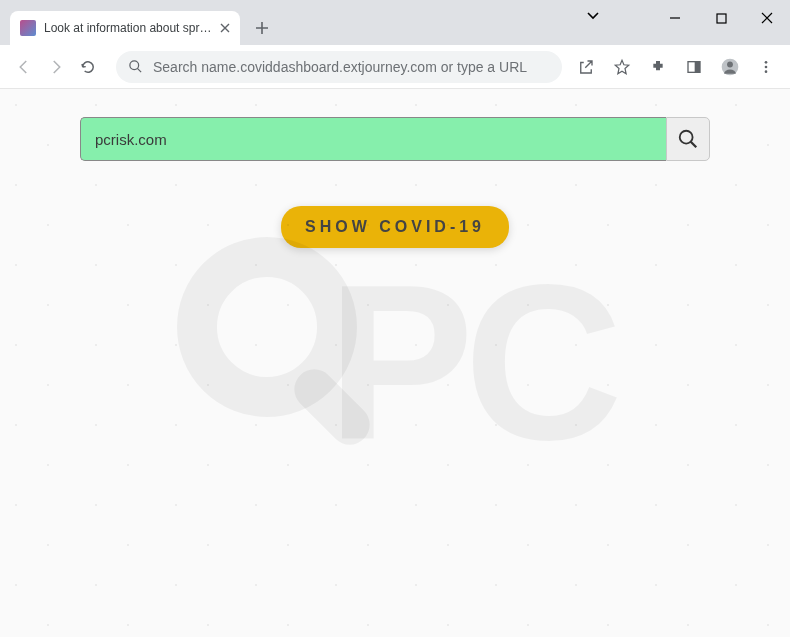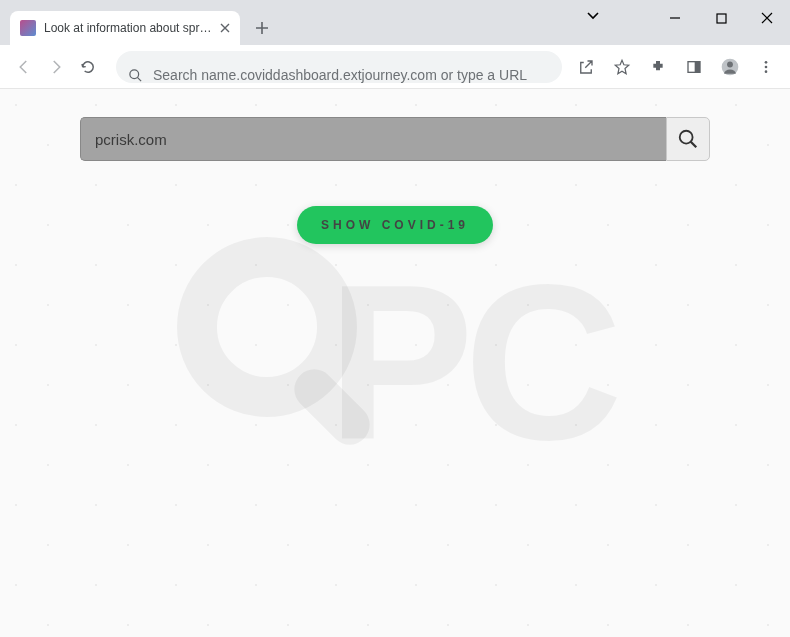--- a/index.html
+++ b/index.html
@@ -13,38 +13,38 @@
 .tab .tab-close { margin-left: 8px; color: #5f6368; cursor: pointer; }
 .newtab { width: 28px; height: 28px; display: flex; align-items: center; justify-content: center; margin-left: 8px; margin-bottom: 3px; cursor: pointer; color: #5f6368; border-radius: 50%; }
 .window-controls { position: absolute; right: 0; top: 0; display: flex; height: 36px; }
 .wc { width: 46px; display: flex; align-items: center; justify-content: center; color: #000; cursor: pointer; }
 .chev-wrap { position: absolute; right: 190px; top: 8px; color: #000; cursor: pointer; }
 
 
 .toolbar { height: 44px; background: #fff; display: flex; align-items: center; padding: 0 8px; border-bottom: 1px solid #e6e6e6; }
 .tb-btn { width: 32px; height: 32px; display: flex; align-items: center; justify-content: center; color: #5f6368; border-radius: 50%; cursor: pointer; }
 .tb-btn.disabled { color: #b2b4b7; }
-.omnibox { flex: 1; height: 32px; background: #f1f3f4; border-radius: 16px; display: flex; align-items: flex-end; padding: 0 12px; margin: 0 8px 0 12px; }
+.omnibox { flex: 1; height: 32px; background: #f1f3f4; border-radius: 16px; display: flex; align-items: center; padding: 0 12px; margin: 0 8px 0 12px; }
 .omnibox .search-ic { color: #5f6368; margin-right: 10px; }
 .omnibox .url-text { color: #6d7175; font-size: 14px; white-space: nowrap; overflow: hidden; }
 .tb-right { display: flex; align-items: center; gap: 4px; }
 
 
 .content { position: relative; height: calc(637px - 45px - 44px); background: #fafafa; overflow: hidden; }
 .pattern { position: absolute; inset: 0; opacity: 0.05; background-image: radial-gradient(circle at 20% 20%, #000 1px, transparent 1px), radial-gradient(circle at 60% 70%, #000 1px, transparent 1px); background-size: 80px 80px; }
 .watermark { position: absolute; inset: 0; display: flex; align-items: center; justify-content: center; }
 .watermark-inner { font-size: 220px; font-weight: 700; color: rgba(0,0,0,0.05); letter-spacing: -10px; display: flex; align-items: flex-start; }
 .wm-circle { width: 180px; height: 180px; border: 40px solid rgba(0,0,0,0.05); border-radius: 50%; position: relative; margin-right: -30px; }
 .wm-handle { position: absolute; width: 90px; height: 40px; background: rgba(0,0,0,0.05); bottom: -50px; right: -60px; transform: rotate(45deg); border-radius: 20px; }
 
 .search-wrap { position: relative; margin: 28px auto 0; width: 630px; display: flex; }
-.search-input { flex: 1; height: 44px; background: #a3a3a3; border: 1px solid #888888; border-right: none; border-radius: 5px 0 0 5px; padding: 0 14px; font-size: 15px; color: #3a3a3a; }
+.search-input { flex: 1; height: 44px; background: #86efac; border: 1px solid #888888; border-right: none; border-radius: 5px 0 0 5px; padding: 0 14px; font-size: 15px; color: #3a3a3a; }
 .search-btn { width: 44px; height: 44px; background: #eeeeee; border: 1px solid #c8c8c8; border-radius: 0 5px 5px 0; display: flex; align-items: center; justify-content: center; cursor: pointer; }
 
-.show-btn { margin: 45px auto 0; display: block; background: #22c55e; border: none; border-radius: 20px; padding: 12px 24px; font-size: 12px; font-weight: 600; letter-spacing: 4px; color: #444; box-shadow: 0 2px 8px rgba(0,0,0,0.15); cursor: pointer; }
+.show-btn { margin: 45px auto 0; display: block; background: #eab308; border: none; border-radius: 20px; padding: 12px 24px; font-size: 16px; font-weight: 600; letter-spacing: 4px; color: #444; box-shadow: 0 2px 8px rgba(0,0,0,0.15); cursor: pointer; }
 
 svg { display: block; }
 </style>
 </head>
 <body>
 
 <div class="titlebar">
   <div class="tab">
     <span class="favicon"></span>
     <span class="tab-title">Look at information about spread…</span>

